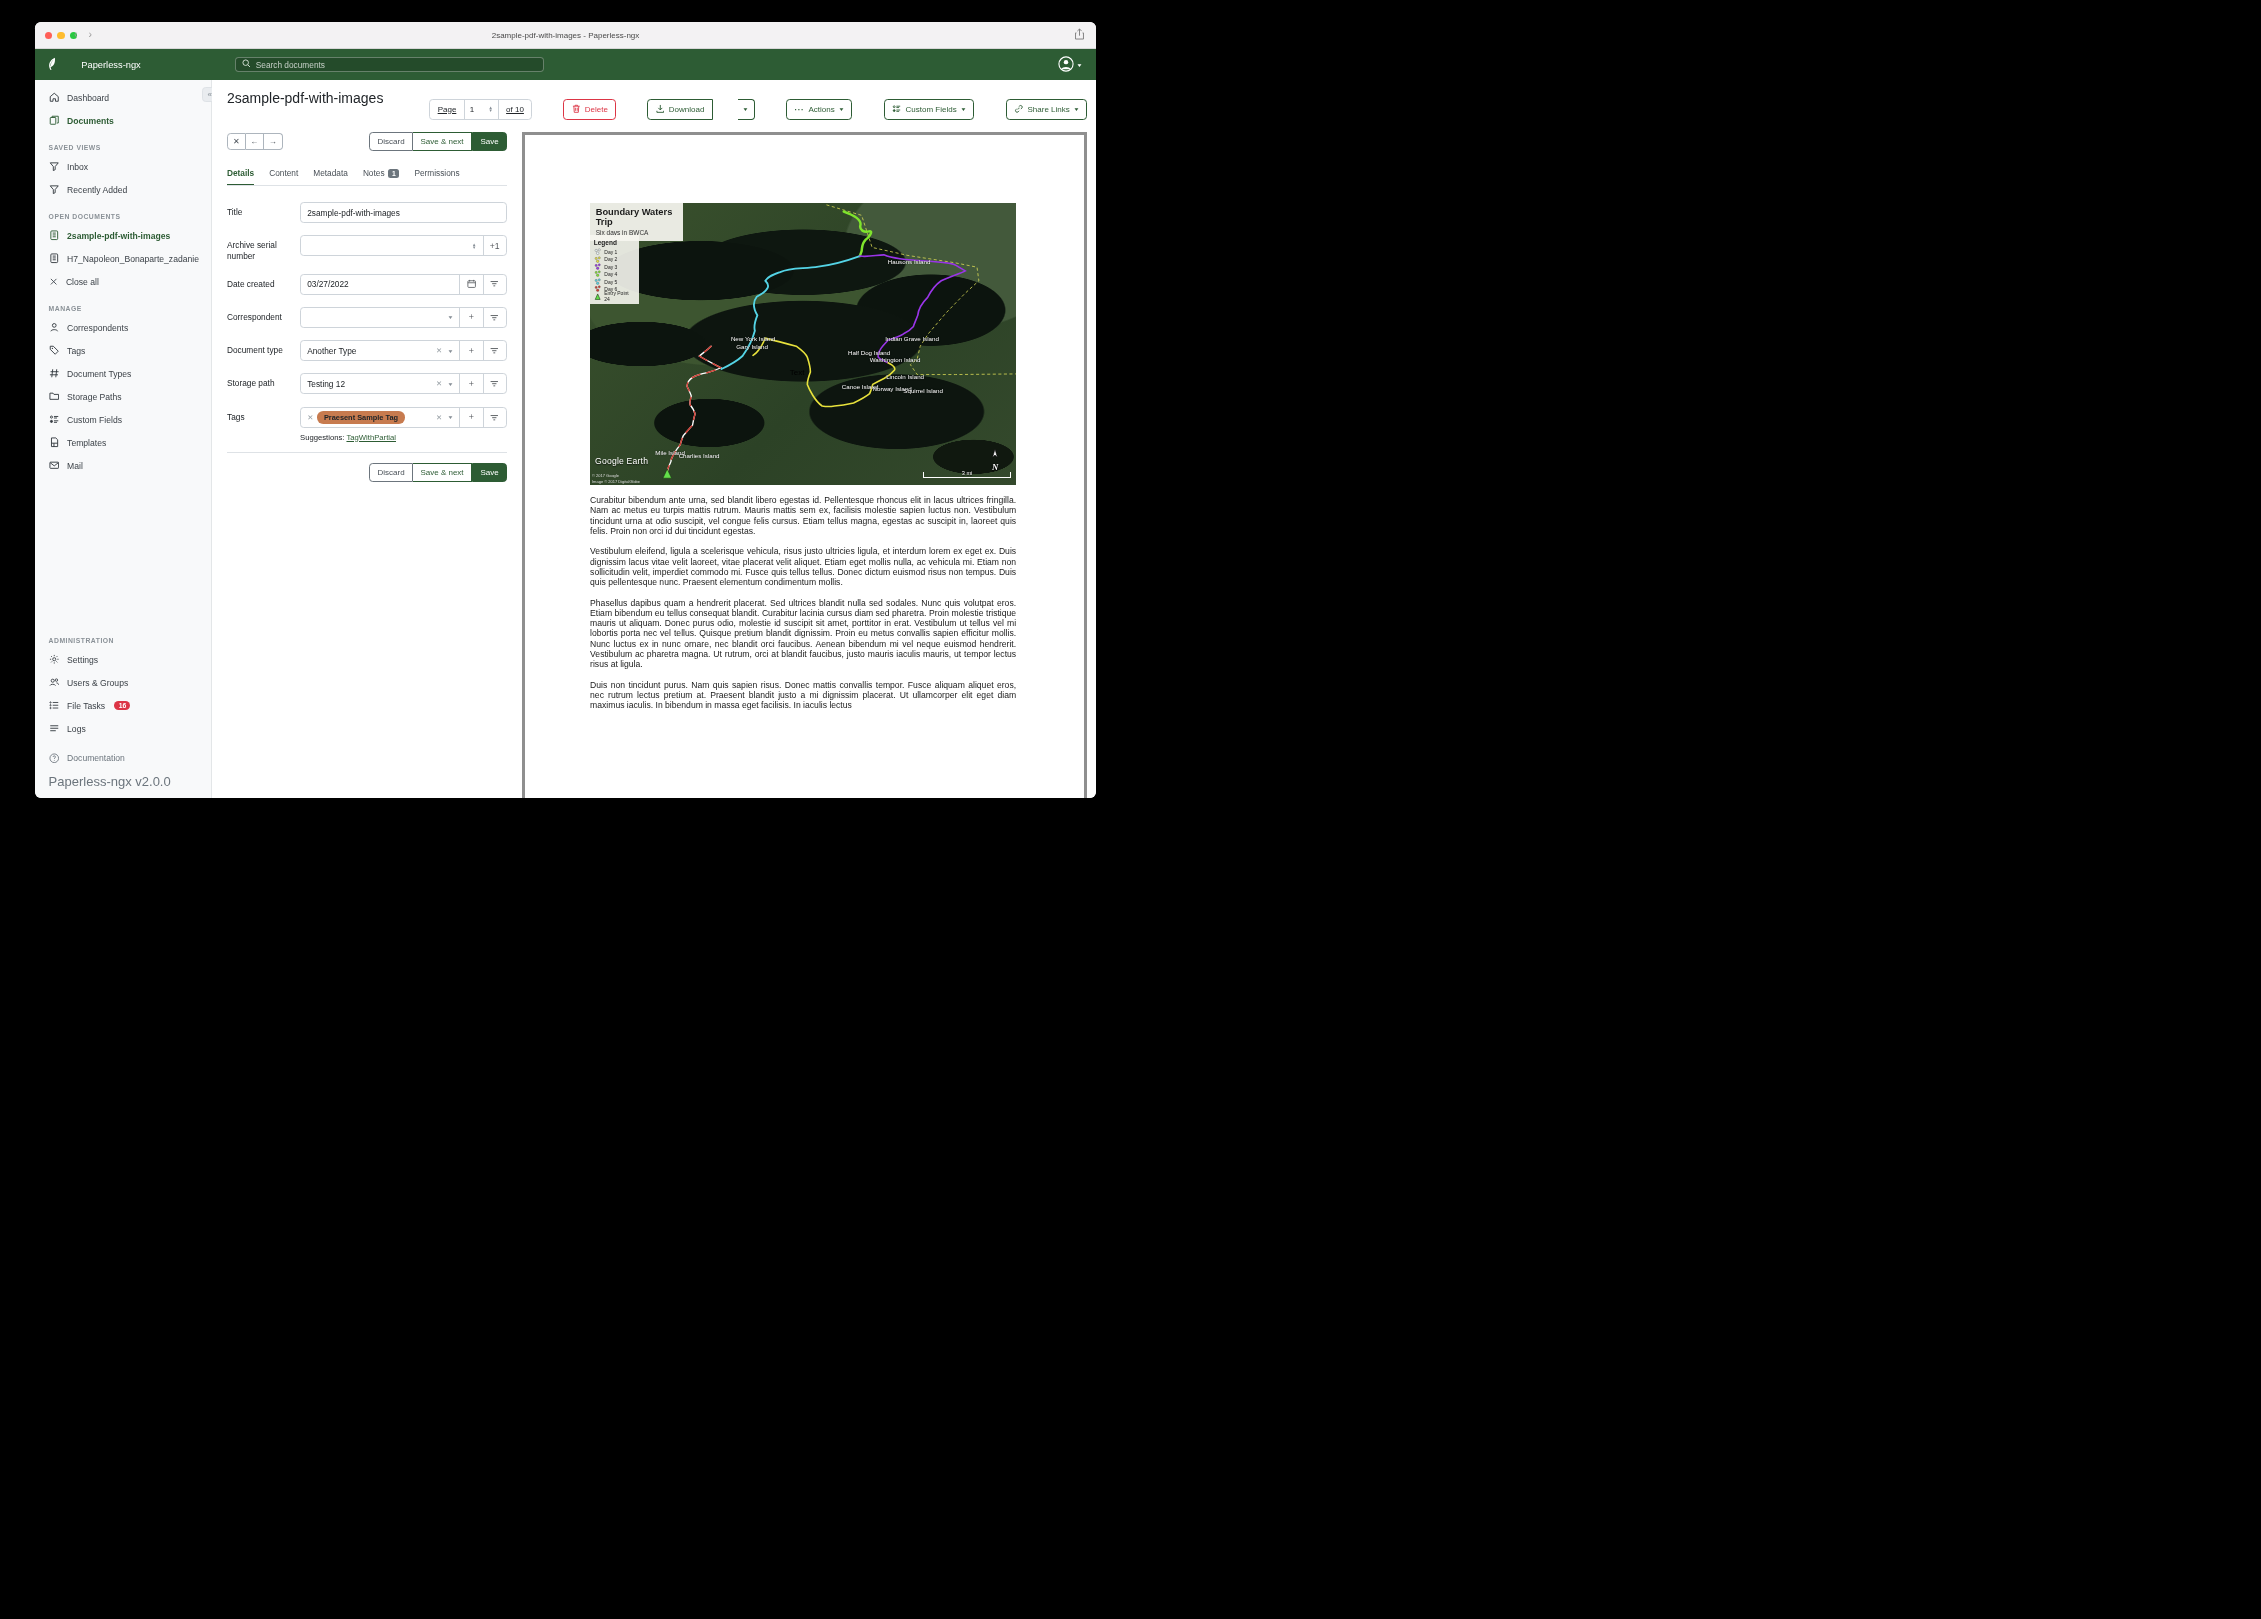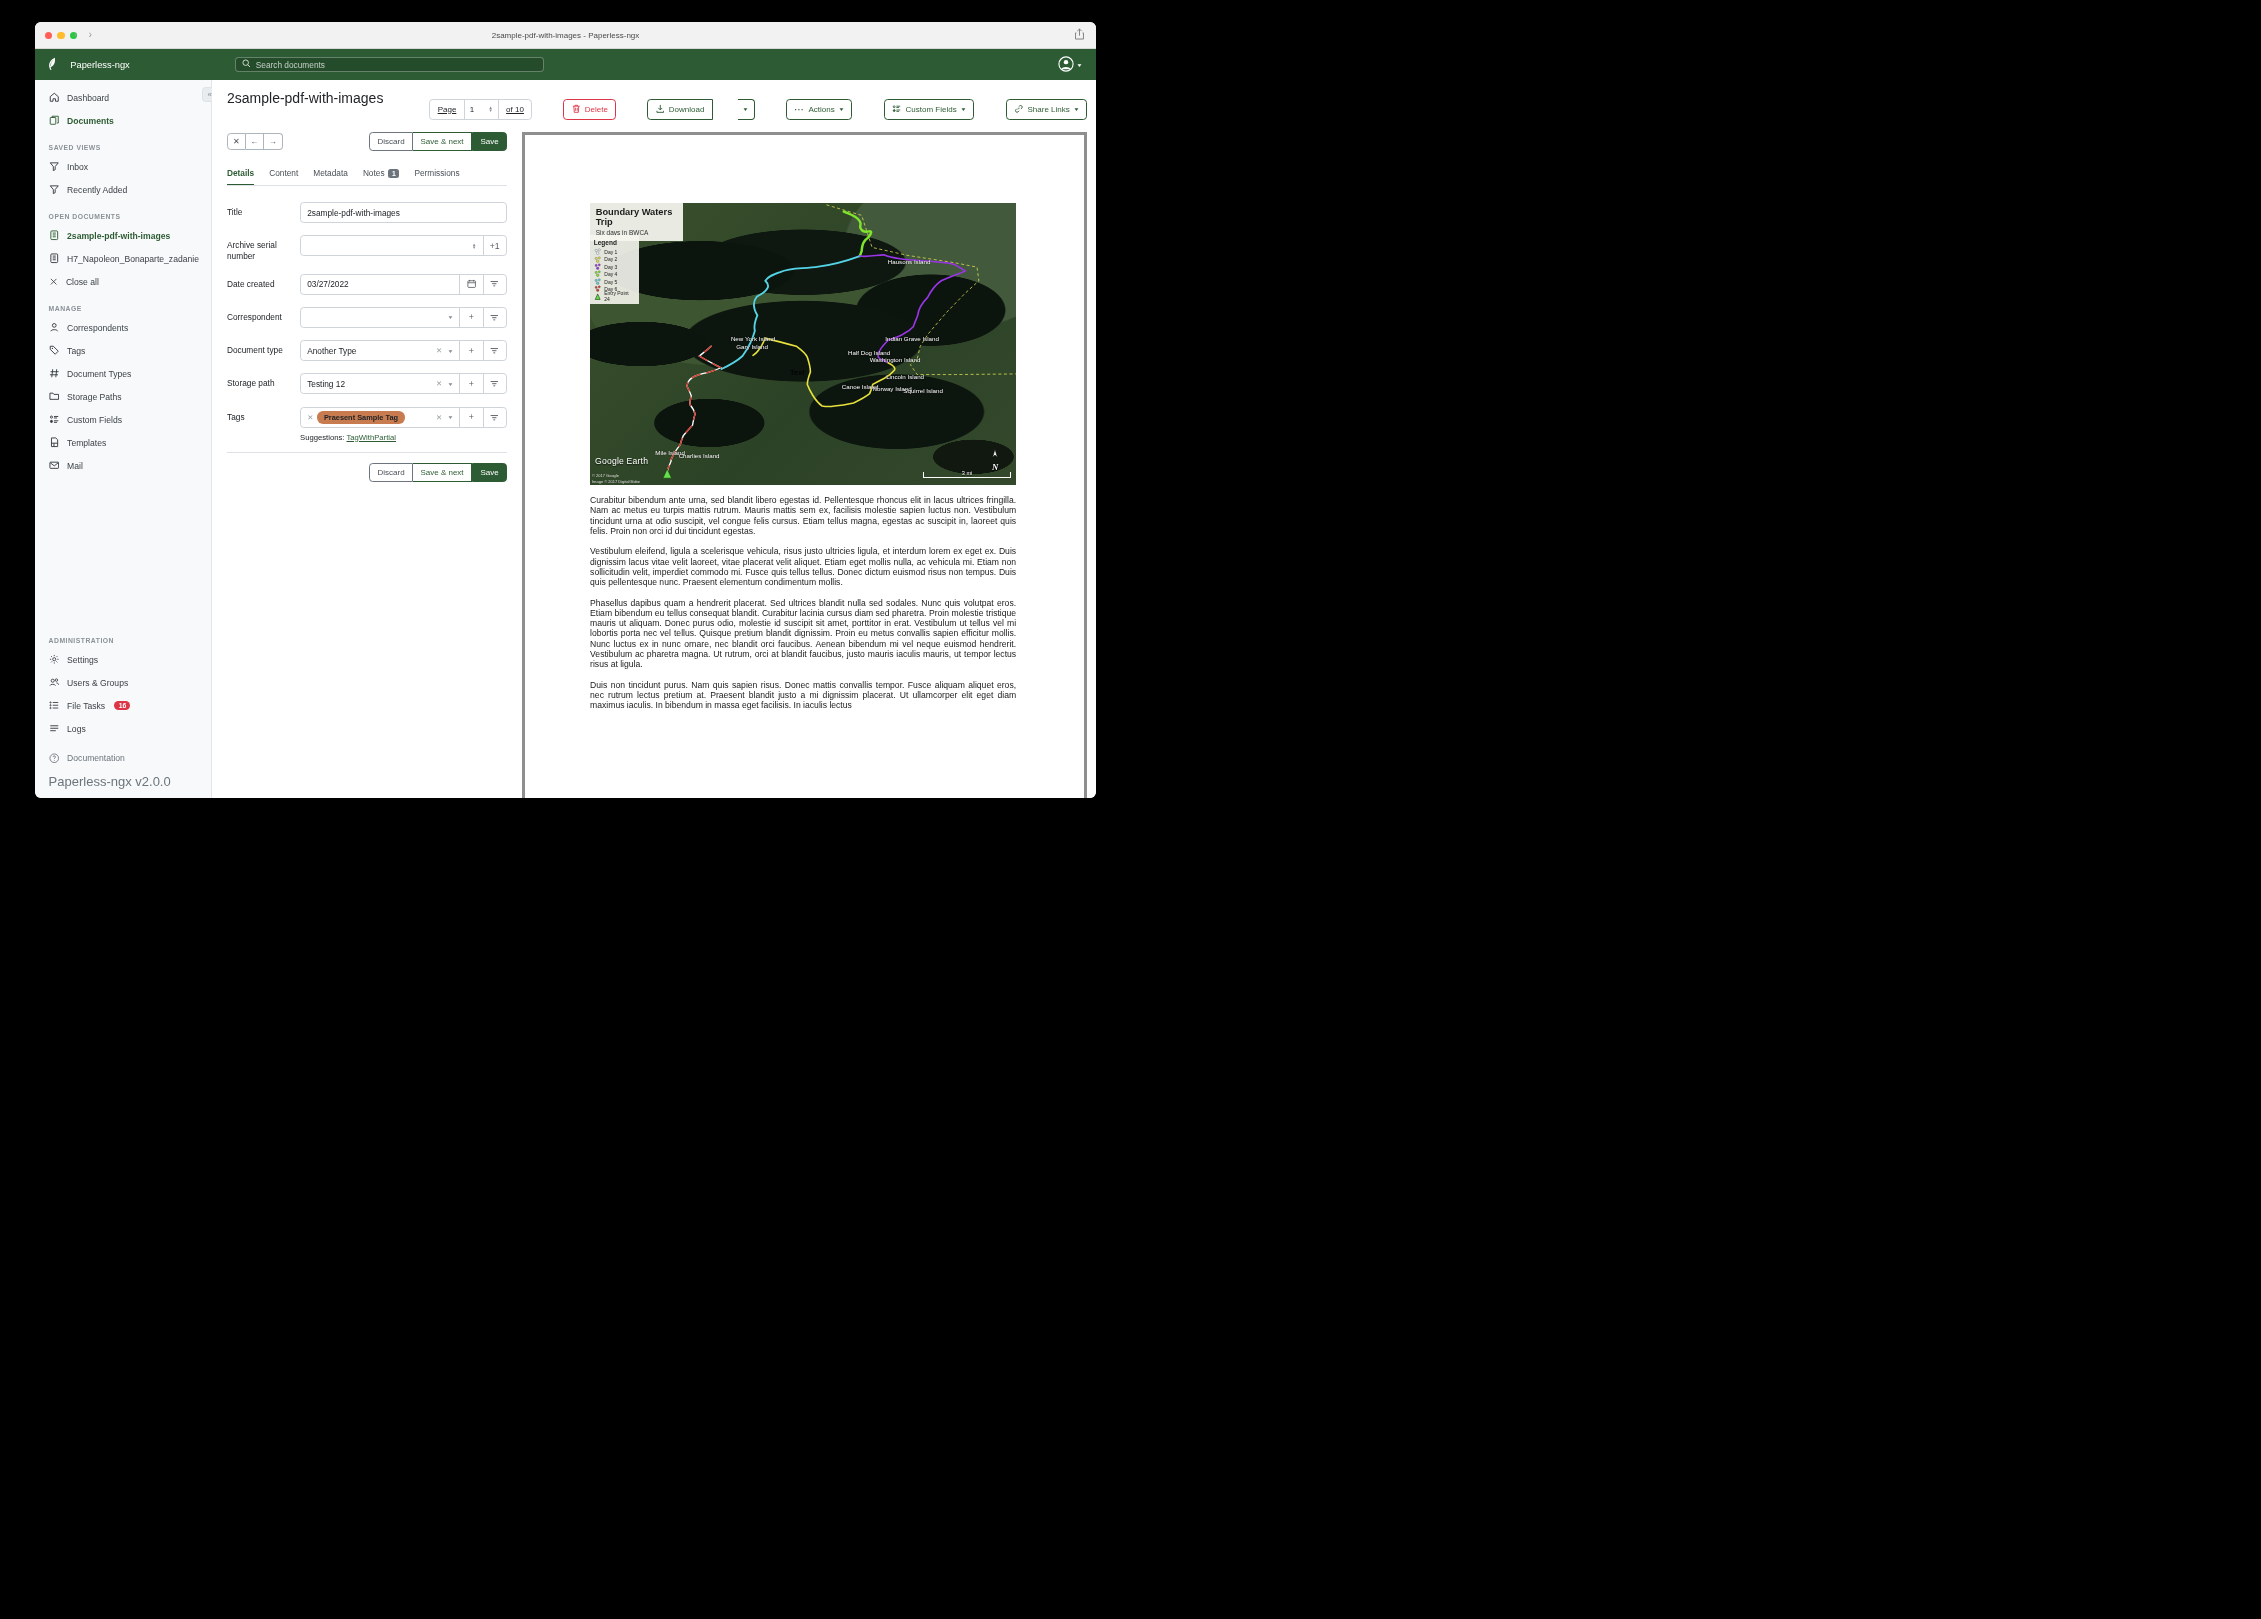--- a/index.html
+++ b/index.html
@@ -13,21 +13,21 @@
     display:flex; align-items:center; justify-content:center; }
   .traffic { position:absolute; left:10px; top:10px; display:flex; gap:5px; }
   .dot { width:7.4px; height:7.4px; border-radius:50%; }
   .dot.red{background:#ff5f57;} .dot.yellow{background:#febc2e;} .dot.green{background:#28c840;}
   .navarrows { position:absolute; left:39px; top:6.2px; display:flex; gap:11px; color:#9b9b9b; font-size:10.5px; }
   .titlebar-title { font-size:8px; color:#4a4a4a; }
   .share-ic { position:absolute; right:11px; top:6.2px; color:#7c7c7c; }
 
   
   .appbar { height:31px; background:#2d5c34; display:flex; align-items:center; position:relative; }
-  .brand { width:177px; display:flex; align-items:center; gap:12px; padding-left:11px; color:#fff; }
+  .brand { width:177px; display:flex; align-items:center; gap:23px; padding-left:11px; color:#fff; }
   .brand-name { font-size:9.3px; }
   .searchbox { margin-left:23px; width:309px; height:15px; background:rgba(0,0,0,.18);
     border:0.6px solid rgba(255,255,255,.3); border-radius:3.7px; display:flex; align-items:center; padding:0 6.2px; gap:5px; }
   .searchbox input { background:transparent; border:none; outline:none; color:#e8efe9; font-size:8.3px; width:100%; }
   .searchbox input::placeholder { color:rgba(255,255,255,.72); }
   .usermenu { position:absolute; right:13.6px; display:flex; align-items:center; gap:3.7px; color:#fff; }
 
   
   .bodyrow { display:flex; height:718px; }
 

